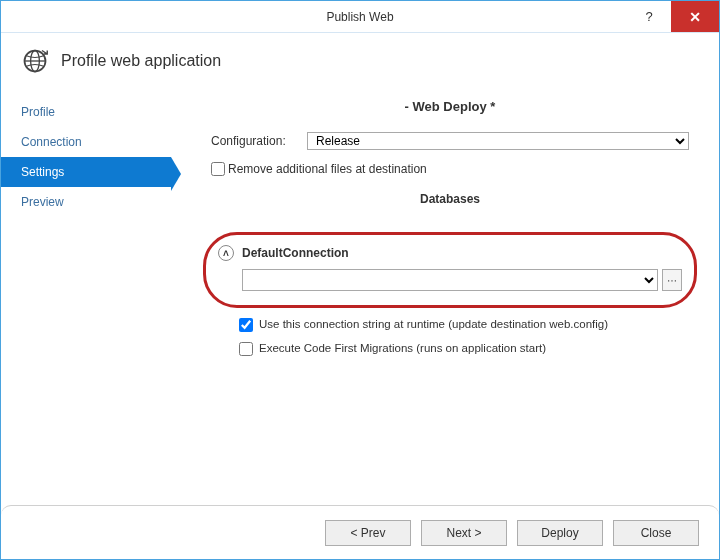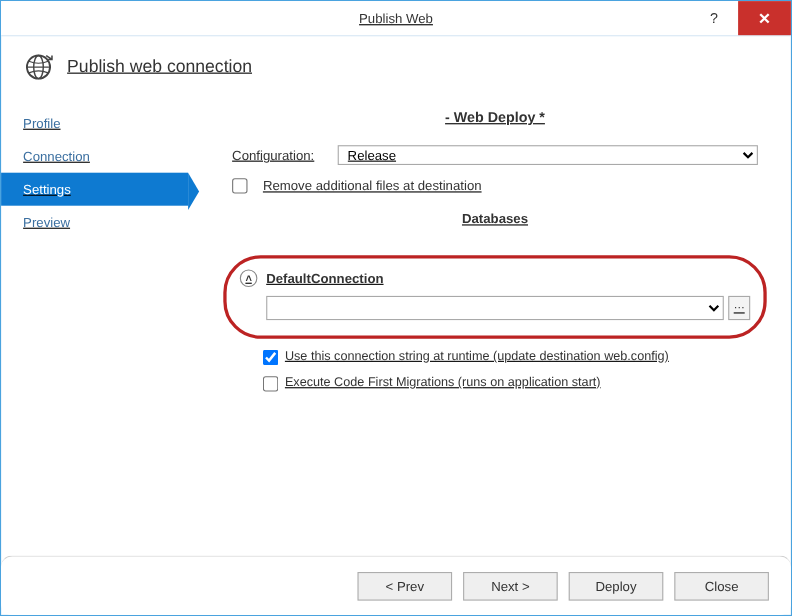--- a/index.html
+++ b/index.html
@@ -1,36 +1,36 @@
 <!DOCTYPE html>
 <html><head>
 <meta charset="utf-8">
 <style>
   * { box-sizing: border-box; font-family: "Segoe UI", Tahoma, sans-serif; }
   body { margin: 0; background: #fff; }
-  .window { width: 720px; height: 560px; border: 1px solid #4aa3df; background: #fff; position: relative; text-decoration: underline; }
+  .window { width: 720px; height: 560px; border: 1px solid #4aa3df; background: #fff; position: relative; }
   .titlebar { height: 32px; background: #fff; border-bottom: 1px solid #d6e6f4; display: flex; align-items: center; justify-content: center; position: relative; }
   .titlebar .title { font-size: 12px; color: #333; }
   .titlebar .controls { position: absolute; right: 0; top: 0; height: 100%; display: flex; }
   .ctrl { width: 44px; height: 100%; display: flex; align-items: center; justify-content: center; font-size: 13px; color: #333; }
   .ctrl.close { background: #c9302c; color: #fff; width: 48px; font-size: 14px; font-weight: bold; }
   .header { display: flex; align-items: center; gap: 12px; padding: 14px 20px 10px 20px; }
   .globe { width: 28px; height: 28px; }
   .header h1 { font-size: 16px; font-weight: 400; color: #333; margin: 0; }
   .body { display: flex; height: calc(100% - 32px - 60px - 54px); }
   .sidebar { width: 170px; padding: 12px 0 0 0; }
   .navitem { padding: 8px 20px; font-size: 12px; color: #3b6fa0; cursor: pointer; position: relative; }
   .navitem.active { background: #0e7ad1; color: #fff; }
   .navitem.active::after { content: ""; position: absolute; right: -10px; top: 0; border-top: 17px solid transparent; border-bottom: 17px solid transparent; border-left: 10px solid #0e7ad1; }
   .main { flex: 1; padding: 10px 30px 0 40px; font-size: 12px; color: #333; }
   .heading2 { text-align: center; font-weight: bold; font-size: 13px; margin: 4px 0 18px 0; }
   .row { display: flex; align-items: center; gap: 10px; margin-bottom: 12px; }
   .row label { min-width: 86px; }
   select.config { flex: 1; height: 18px; border: 1px solid #a9a9a9; font-size: 12px; padding: 0 4px; background: #fff; }
-  .chk { display: flex; align-items: flex-start; gap: 14px; font-size: 12px; margin: 6px 0 16px 0; }
+  .chk { display: flex; align-items: flex-start; gap: 3px; font-size: 12px; margin: 6px 0 16px 0; }
   input[type=checkbox] { width: 14px; height: 14px; margin: 0; }
   .section-title { display: flex; align-items: center; gap: 8px; font-weight: bold; margin: 14px 0 18px 0; flex-direction: column; }
   .section-title .line { flex: 1; height: 1px; background: #aaa; }
   .highlight { border: 3px solid #bc2323; border-radius: 34px; padding: 10px 12px 14px 12px; margin: 0 -8px 6px -8px; }
   .conn-header { display: flex; align-items: center; gap: 8px; font-weight: bold; margin-bottom: 8px; }
   .expander { width: 16px; height: 16px; border: 1px solid #888; border-radius: 50%; display: flex; align-items: center; justify-content: center; font-size: 10px; background: #fff; cursor: pointer; }
   .conn-row { display: flex; align-items: center; gap: 4px; margin-left: 24px; }
   .conn-row select { flex: 1; height: 22px; border: 1px solid #a9a9a9; font-size: 12px; background: #fff; }
   .ellipsis-btn { width: 20px; height: 22px; border: 1px solid #a9a9a9; background: #f4f4f4; font-size: 10px; display: flex; align-items: center; justify-content: center; cursor: pointer; }
   .sub-chk { display: flex; align-items: flex-start; gap: 6px; margin: 10px 0 6px 28px; font-size: 11.5px; }
@@ -51,21 +51,21 @@
 
   <div class="header">
     <svg class="globe" viewBox="0 0 32 32">
       <circle cx="16" cy="16" r="12" fill="none" stroke="#444" stroke-width="2"></circle>
       <ellipse cx="16" cy="16" rx="5" ry="12" fill="none" stroke="#444" stroke-width="1.5"></ellipse>
       <line x1="4" y1="16" x2="28" y2="16" stroke="#444" stroke-width="1.5"></line>
       <path d="M6 10 Q16 14 26 10" fill="none" stroke="#444" stroke-width="1.2"></path>
       <path d="M6 22 Q16 18 26 22" fill="none" stroke="#444" stroke-width="1.2"></path>
       <path d="M24 4 L30 8 M30 4 L30 8 L26 8" fill="none" stroke="#444" stroke-width="1.6"></path>
     </svg>
-    <h1>Publish web connection</h1>
+    <h1>Profile web application</h1>
   </div>
 
   <div class="body">
     <div class="sidebar">
       <div class="navitem">Profile</div>
       <div class="navitem">Connection</div>
       <div class="navitem active">Settings</div>
       <div class="navitem">Preview</div>
     </div>
 

